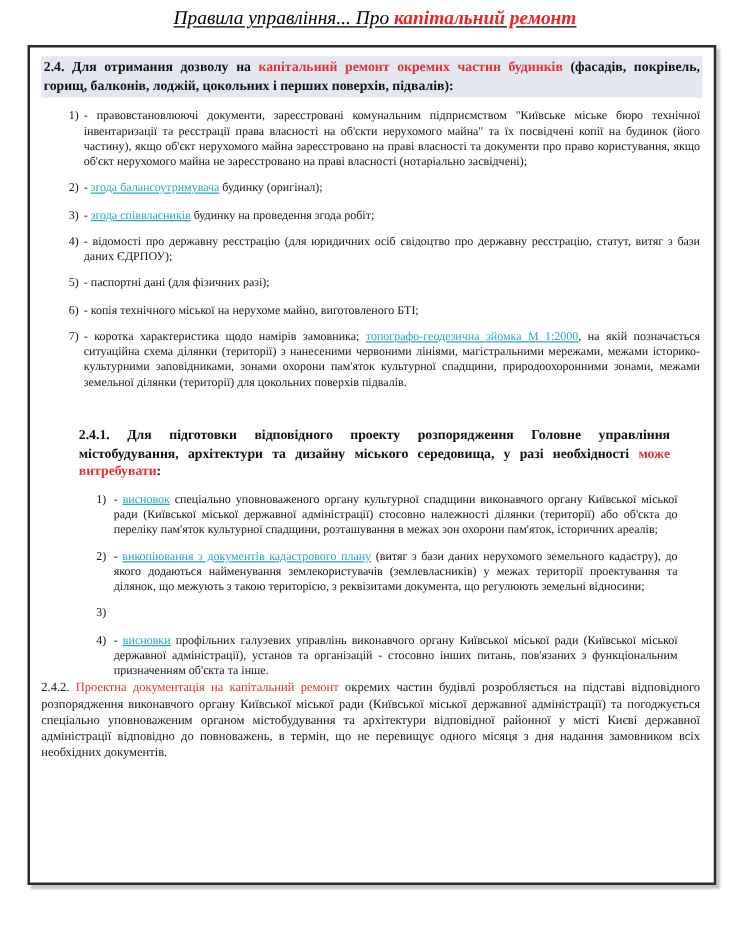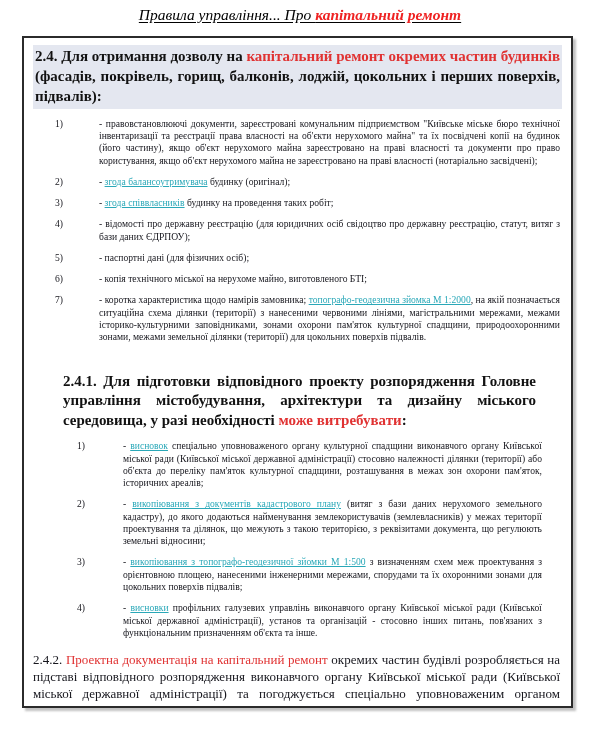--- a/index.html
+++ b/index.html
@@ -55,21 +55,21 @@
     border: 2px solid #2b2b2b;
     background: #ffffff;
     box-shadow: 3px 3px 2px rgba(120,120,120,0.45);
     padding: 7px 9px 6px 9px;
     overflow: hidden;
   }
 
   
   .sec-head {
     font-weight: bold;
-    font-size: 15px;
+    font-size: 11px;
     line-height: 1.33;
     text-align: justify;
     color: #121212;
     margin: 0;
   }
   .sec-head.highlight {
     background: #e4e7f0;
     padding: 2px 2px 2px 2px;
   }
   .sec-head .red {
@@ -102,40 +102,38 @@
     color: #16161d;
     box-sizing: border-box;
   }
   .body-txt {
     flex: 1 1 auto;
     font-size: 9.6px;
     line-height: 1.28;
     color: #16161d;
     text-align: justify;
     padding-right: 2px;
-    margin-left: 32px;
   }
   
   .list.nested .num {
     padding-left: 44px;
     width: 58px;
   }
   .list.nested .body-txt { padding-right: 20px; }
 
   
   .lnk {
     color: #2aa8b8;
     text-decoration: underline;
     text-underline-offset: 1px;
   }
 
   
   .sec-242 {
-    margin-top: 12px;
-    font-size: 13px;
+    font-size: 10px;
     line-height: 1.32;
     text-align: justify;
     color: #16161d;
     padding: 0 2px 0 0;
   }
   .sec-242 .red { color: #e03232; }
 </style>
 </head>
 <body>
 
@@ -160,31 +158,31 @@
         <span class="body-txt"><span>- </span><span>правовстановлюючі документи, зареєстровані комунальним підприємством "Київське міське бюро технічної інвентаризації та реєстрації права власності на об'єкти нерухомого майна" та їх посвідчені копії на будинок (його частину), якщо об'єкт нерухомого майна зареєстровано на праві власності та документи про право користування, якщо об'єкт нерухомого майна не зареєстровано на праві власності (нотаріально засвідчені);</span></span>
       </li>
 
       <li class="row">
         <span class="num">2)</span>
         <span class="body-txt"><span>- </span><a class="lnk" href="#">згода балансоутримувача</a><span> будинку (оригінал);</span></span>
       </li>
 
       <li class="row">
         <span class="num">3)</span>
-        <span class="body-txt"><span>- </span><a class="lnk" href="#">згода співвласників</a><span> будинку на проведення таких робіт;</span></span>
+        <span class="body-txt"><span>- </span><a class="lnk" href="#">згода співвласників</a><span> будинку на проведення згода робіт;</span></span>
       </li>
 
       <li class="row">
         <span class="num">4)</span>
         <span class="body-txt"><span>- </span><span>відомості про державну реєстрацію (для юридичних осіб свідоцтво про державну реєстрацію, статут, витяг з бази даних ЄДРПОУ);</span></span>
       </li>
 
       <li class="row">
         <span class="num">5)</span>
-        <span class="body-txt"><span>- </span><span>паспортні дані (для фізичних осіб);</span></span>
+        <span class="body-txt"><span>- </span><span>паспортні дані (для фізичних разі);</span></span>
       </li>
 
       <li class="row">
         <span class="num">6)</span>
         <span class="body-txt"><span>- </span><span>копія технічного міської на нерухоме майно, виготовленого БТІ;</span></span>
       </li>
 
       <li class="row">
         <span class="num">7)</span>
         <span class="body-txt"><span>- </span><span>коротка характеристика щодо намірів замовника; </span><a class="lnk" href="#">топографо-геодезична зйомка М 1:2000</a><span>, на якій позначається ситуаційна схема ділянки (території) з нанесеними червоними лініями, магістральними мережами, межами історико-культурними заповідниками, зонами охорони пам'яток культурної спадщини, природоохоронними зонами, межами земельної ділянки (території) для цокольних поверхів підвалів.</span></span>
@@ -203,21 +201,20 @@
         <span class="body-txt"><span>- </span><a class="lnk" href="#">висновок</a><span> спеціально уповноваженого органу культурної спадщини виконавчого органу Київської міської ради (Київської міської державної адміністрації) стосовно належності ділянки (території) або об'єкта до переліку пам'яток культурної спадщини, розташування в межах зон охорони пам'яток, історичних ареалів;</span></span>
       </li>
 
       <li class="row">
         <span class="num">2)</span>
         <span class="body-txt"><span>- </span><a class="lnk" href="#">викопіювання з документів кадастрового плану</a><span> (витяг з бази даних нерухомого земельного кадастру), до якого додаються найменування землекористувачів (землевласників) у межах території проектування та ділянок, що межують з такою територією, з реквізитами документа, що регулюють земельні відносини;</span></span>
       </li>
 
       <li class="row">
         <span class="num">3)</span>
-        <span class="body-txt"><span>- </span><a class="lnk" href="#">викопіювання з топографо-геодезичної зйомки М 1:500</a><span> з визначенням схем меж проектування з орієнтовною площею, нанесеними інженерними мережами, спорудами та їх охоронними зонами для цокольних поверхів підвалів;</span></span>
       </li>
 
       <li class="row">
         <span class="num">4)</span>
         <span class="body-txt"><span>- </span><a class="lnk" href="#">висновки</a><span> профільних галузевих управлінь виконавчого органу Київської міської ради (Київської міської державної адміністрації), установ та організацій - стосовно інших питань, пов'язаних з функціональним призначенням об'єкта та інше.</span></span>
       </li>
 
     </ul>
 
     <div class="sec-242">

